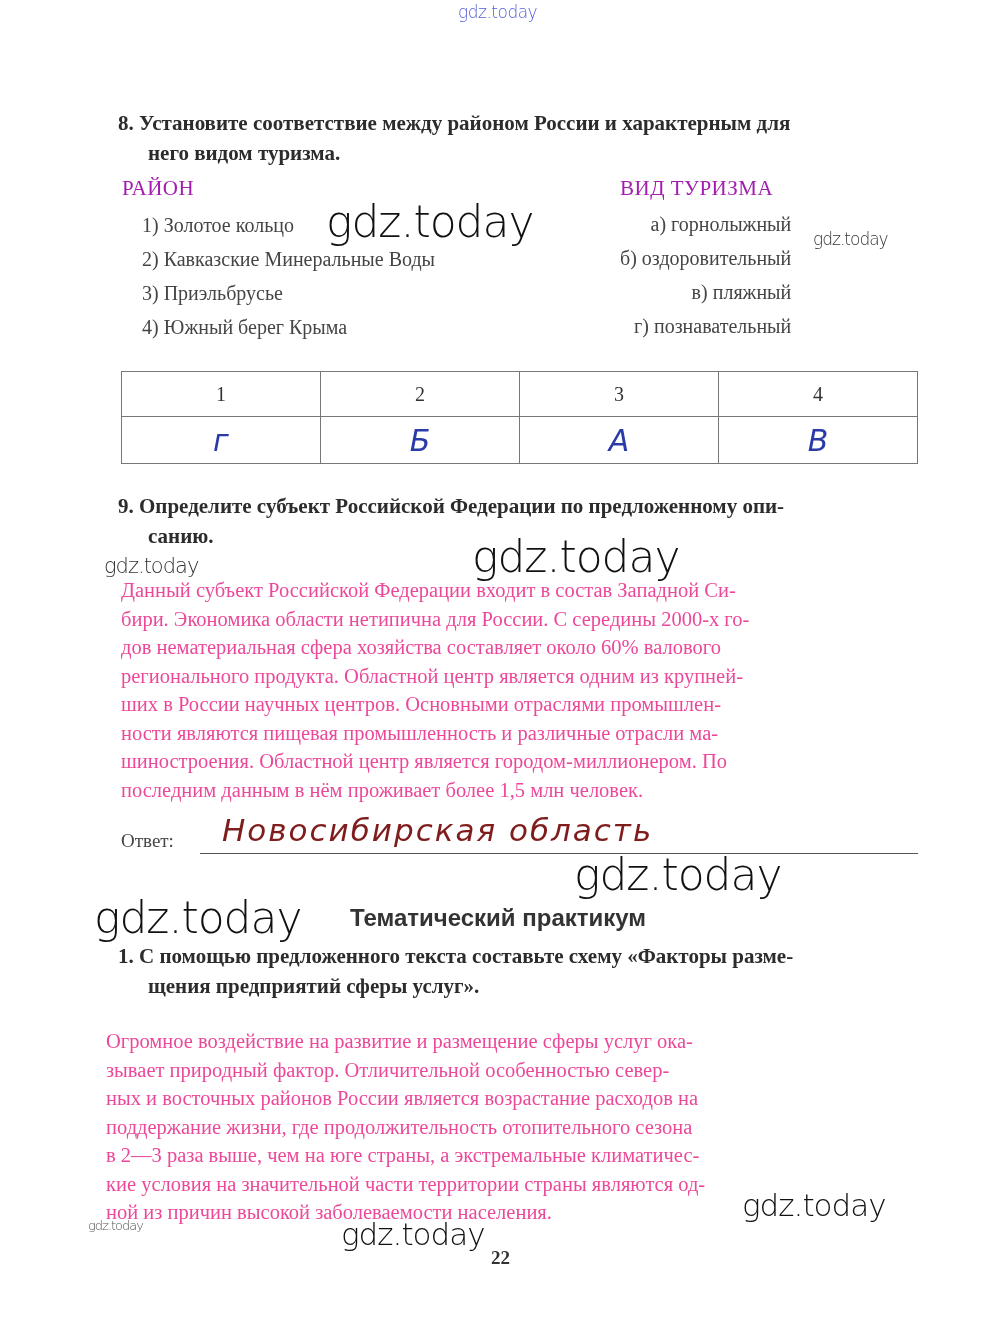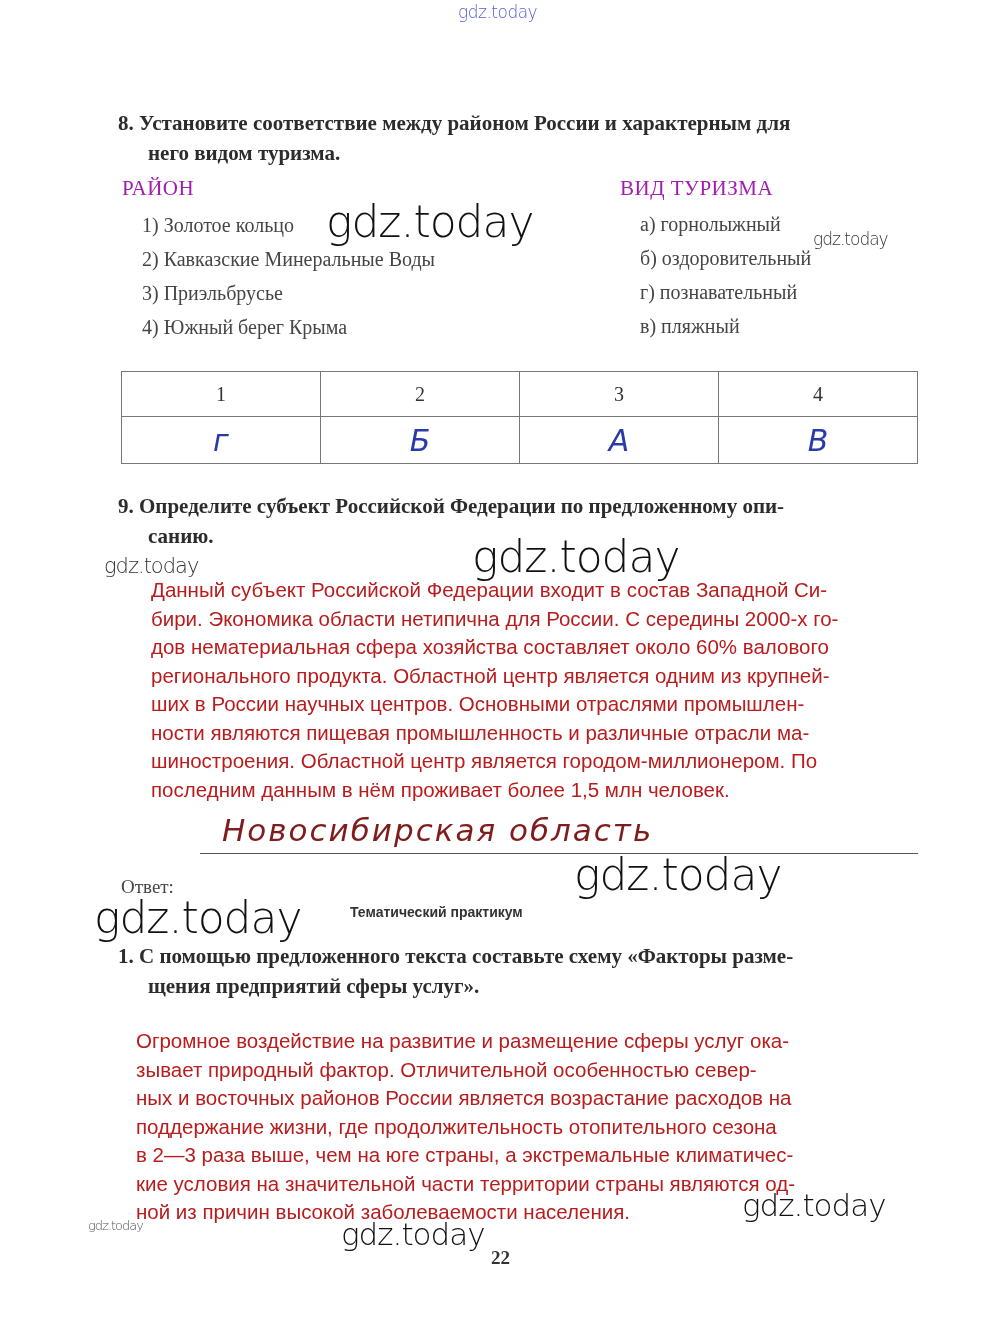--- a/index.html
+++ b/index.html
@@ -6,30 +6,30 @@
     body {
       width: 1000px; height: 1322px; position: relative; overflow: hidden;
       background: #ffffff;
       font-family: "DejaVu Serif", "Liberation Serif", serif;
       color: #3a3a3a;
     }
     .abs { position: absolute; }
     .wm { font-family: "DejaVu Sans", "Liberation Sans", sans-serif; color: #111; font-weight: 300; letter-spacing: -1px; white-space: nowrap; }
     .top-wm { left: 458px; top: 2px; font-size: 17px; color: #5560d8; font-family: "DejaVu Sans", sans-serif; letter-spacing: -0.5px; }
     .task-title { font-family: "Liberation Serif", serif; font-weight: bold; font-size: 21px; color: #2c2c2c; line-height: 30px; margin-left: 28px; }
-    .body-text { font-family: Liberation Sans, sans-serif; font-size: 20.5px; color: #b91c1c; line-height: 28.5px; text-align: justify; margin-left: 30px; }
+    .body-text { font-family: Liberation Serif, serif; font-size: 20.5px; color: #ec4899; line-height: 28.5px; text-align: justify; }
     .col-head { font-family: "Liberation Serif", serif; font-size: 21px; color: #a21caf; letter-spacing: 0.5px; }
     .list-item { font-family: "Liberation Serif", serif; font-size: 20px; color: #454545; height: 34px; line-height: 34px; white-space: nowrap; }
     table.answer { border-collapse: collapse; position: absolute; left: 121px; top: 371px; width: 797px; }
     table.answer td { border: 1px solid #777; text-align: center; width: 25%; }
     table.answer tr.head td { height: 42px; font-family: "Liberation Serif", serif; font-size: 20px; color: #333; }
     table.answer tr.vals td { height: 44px; font-family: "DejaVu Sans", sans-serif; font-size: 30px; color: #2a3aa8; font-style: italic; font-weight: 300; }
     .handwriting { font-family: "DejaVu Sans", sans-serif; font-style: italic; color: #7f1d1d; font-size: 31px; letter-spacing: 2px; white-space: nowrap; }
     .answer-line { border-bottom: 1px solid #555; }
-    .section-heading { font-family: "Liberation Sans", sans-serif; font-weight: bold; font-size: 14px; color: #333; }
+    .section-heading { font-family: "Liberation Sans", sans-serif; font-weight: bold; font-size: 24px; color: #333; }
     .page-num { font-family: "Liberation Serif", serif; font-weight: bold; font-size: 19px; color: #333; }
   </style>
 </head>
 <body>
 
 <div class="abs wm top-wm">gdz.today</div>
 
 <div class="abs task-title" style="left:90px; top:108px; width:840px;">
   <div>8. Установите соответствие между районом России и характерным для</div>
   <div style="padding-left:30px;">него видом туризма.</div>
@@ -38,25 +38,25 @@
 <div class="abs col-head" style="left:122px; top:176px;">РАЙОН</div>
 <div class="abs col-head" style="left:620px; top:176px;">ВИД ТУРИЗМА</div>
 
 <div class="abs" style="left:122px; top:208px;margin-left:20px;">
   <div class="list-item">1) Золотое кольцо</div>
   <div class="list-item">2) Кавказские Минеральные Воды</div>
   <div class="list-item">3) Приэльбрусье</div>
   <div class="list-item">4) Южный берег Крыма</div>
 </div>
 
-<div class="abs" style="left:640px; top:207px;">
+<div class="abs" style="left:620px; top:207px;text-align:right;">
   <div class="list-item">а) горнолыжный</div>
   <div class="list-item">б) оздоровительный</div>
+  <div class="list-item">в) пляжный</div>
   <div class="list-item">г) познавательный</div>
-  <div class="list-item">в) пляжный</div>
 </div>
 
 <table class="answer">
   <tbody>
       <tr class="head">
     <td>1</td>
     <td>2</td>
     <td>3</td>
     <td>4</td>
   </tr>
@@ -78,21 +78,21 @@
   <div>Данный субъект Российской Федерации входит в состав Западной Си-</div>
   <div>бири. Экономика области нетипична для России. С середины 2000-х го-</div>
   <div>дов нематериальная сфера хозяйства составляет около 60% валового</div>
   <div>регионального продукта. Областной центр является одним из крупней-</div>
   <div>ших в России научных центров. Основными отраслями промышлен-</div>
   <div>ности являются пищевая промышленность и различные отрасли ма-</div>
   <div>шиностроения. Областной центр является городом-миллионером. По</div>
   <div>последним данным в нём проживает более 1,5 млн человек.</div>
 </div>
 
-<div class="abs" style="left:121px; top:876px; font-family:'Liberation Serif',serif; font-size:19px; color:#454545;">Ответ:</div>
+<div class="abs" style="left:121px; top:830px; font-family:'Liberation Serif',serif; font-size:19px; color:#454545;">Ответ:</div>
 <div class="abs answer-line" style="left:200px; top:852px; width:718px; height:1px;"></div>
 <div class="abs handwriting" style="left:222px; top:812px;">Новосибирская область</div>
 
 <div class="abs section-heading" style="left:350px; top:904px;">Тематический практикум</div>
 
 <div class="abs task-title" style="left:90px; top:941px; width:840px;">
   <div>1. С помощью предложенного текста составьте схему «Факторы разме-</div>
   <div style="padding-left:30px;">щения предприятий сферы услуг».</div>
 </div>
 

